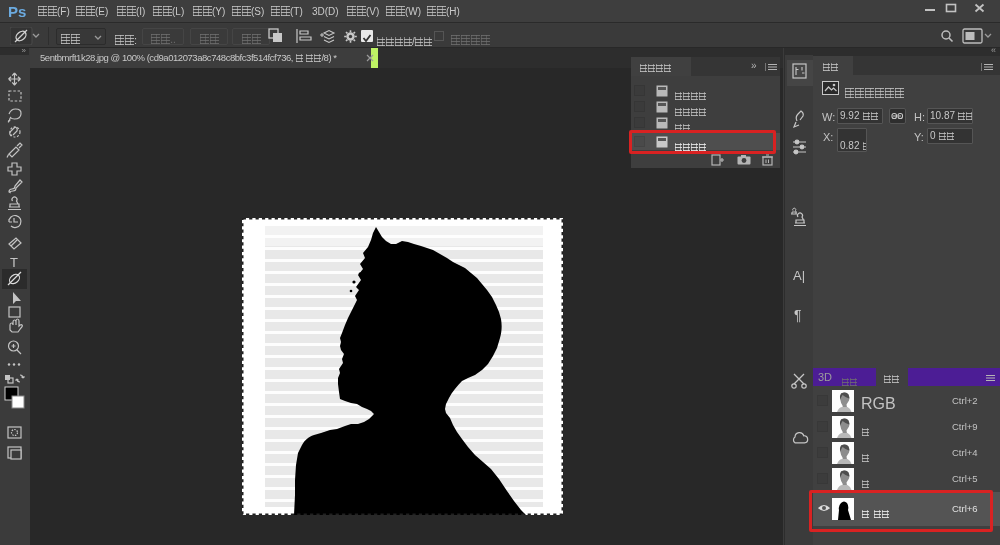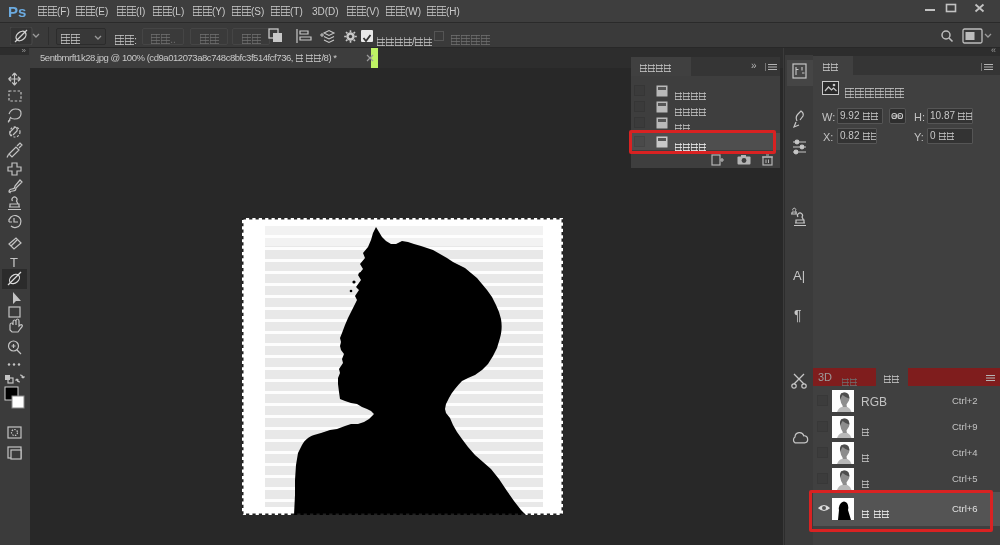--- a/index.html
+++ b/index.html
@@ -312,46 +312,46 @@
     <svg width="15" height="14">
         <path d="M3 7 h3 M8 7 h3" stroke="#c8c8c8" stroke-width="1.1"></path>
         <rect x="2" y="4.5" width="4.5" height="5" rx="2" fill="none" stroke="#c8c8c8" stroke-width="1.1"></rect>
         <rect x="8" y="4.5" width="4.5" height="5" rx="2" fill="none" stroke="#c8c8c8" stroke-width="1.1"></rect>
       </svg>
   </div>
   <span class="abs txt" style="left:101px;top:63px;">H:</span>
   <div class="abs" style="left:114px;top:60px;width:46px;height:16px;background:#333;border:1px solid #555;border-radius:1px;color:#c8c8c8;font-size:10px;padding:1px 2px;white-space:nowrap;overflow:hidden;">10.87 <span class="cj s7"></span><span class="cj s7"></span></div>
 
   <span class="abs txt" style="left:10px;top:83px;">X:</span>
-  <div class="abs" style="left:24px;top:80px;width:40px;height:16px;background:#333;border:1px solid #555;border-radius:1px;color:#c8c8c8;font-size:10px;padding:1px 2px;white-space:nowrap;overflow:hidden;">0.82 <span class="cj s7"></span><span class="cj s7"></span></div>
+  <div class="abs" style="left:24px;top:80px;width:30px;height:16px;background:#333;border:1px solid #555;border-radius:1px;color:#c8c8c8;font-size:10px;padding:11px 2px;white-space:nowrap;overflow:hidden;">0.82 <span class="cj s7"></span><span class="cj s7"></span></div>
   <span class="abs txt" style="left:101px;top:83px;">Y:</span>
   <div class="abs" style="left:114px;top:80px;width:46px;height:16px;background:#333;border:1px solid #555;border-radius:1px;color:#c8c8c8;font-size:10px;padding:1px 2px;white-space:nowrap;overflow:hidden;">0 <span class="cj s7"></span><span class="cj s7"></span></div>
 </div>
 
 <div class="abs" id="channels" style="left:813px;top:368px;width:187px;height:177px;background:#404040;">
-  <div class="abs" style="left:0;top:0;width:187px;height:18px;background:#7f1d1d;">
+  <div class="abs" style="left:0;top:0;width:187px;height:18px;background:#4c1d95;">
     <span class="abs" style="left:5px;top:3px;color:#9d9d9d;font-size:11px">3D</span>
     <span class="abs" style="left:28px;top:3px"><span class="cj s7 dim"></span><span class="cj s7 dim"></span></span>
     <div class="abs" style="left:63px;top:0;width:32px;height:18px;background:#404040;">
       <span style="margin-left:7px"><span class="cj s7" style="margin-top:4px"></span><span class="cj s7"></span></span>
     </div>
     <svg class="abs" style="left:170px;top:6px" width="12" height="8">
         <path d="M3 1.5 h9 M3 4 h9 M3 6.5 h9" stroke="#b5b5b5" stroke-width="1"></path>
       </svg>
   </div>
 
   <div class="abs chrow" style="left:0;top:20px;width:187px;height:26px;">
     <div class="abs" style="left:4px;top:7px;width:11px;height:11px;border:1px solid #383838;background:#3c3c3c"></div>
     <svg class="abs" style="left:19px;top:2px" width="22" height="22">
         <rect width="22" height="22" fill="#fdfdfd"></rect>
         <path d="M9 3.5 q5 -2.5 7.5 1 q1.5 3 0.5 6 l-2.5 4 l0.5 3 l-4 1.5 l-0.5 -3.5 q-3.5 -5 -1.5 -12" fill="#8d8d8d"></path>
         <path d="M9 3.5 q5 -2.5 7.5 1 q1 2 0.6 4 q-4 -1.5 -6.5 -3.5 q-1.5 2 -2.5 5 q-1 -4 0.9 -6.5" fill="#4e4e4e"></path>
         <path d="M5 22 q2 -5 5.5 -5 l5 0 q3 1.5 4 5 z" fill="#b8b8b8"></path>
       </svg>
-    <span class="abs" style="left:48px;top:7px;color:#c3c3c3;font-size:12px">RGB</span>
+    <span class="abs" style="left:48px;top:7px;color:#c3c3c3;font-size:16px">RGB</span>
     <span class="abs" style="left:139px;top:7px;color:#c3c3c3;font-size:9.5px">Ctrl+2</span>
   </div>
   <div class="abs chrow" style="left:0;top:46px;width:187px;height:26px;">
     <div class="abs" style="left:4px;top:7px;width:11px;height:11px;border:1px solid #383838;background:#3c3c3c"></div>
     <svg class="abs" style="left:19px;top:2px" width="22" height="22">
         <rect width="22" height="22" fill="#fdfdfd"></rect>
         <path d="M9 3.5 q5 -2.5 7.5 1 q1.5 3 0.5 6 l-2.5 4 l0.5 3 l-4 1.5 l-0.5 -3.5 q-3.5 -5 -1.5 -12" fill="#8d8d8d"></path>
         <path d="M9 3.5 q5 -2.5 7.5 1 q1 2 0.6 4 q-4 -1.5 -6.5 -3.5 q-1.5 2 -2.5 5 q-1 -4 0.9 -6.5" fill="#4e4e4e"></path>
         <path d="M5 22 q2 -5 5.5 -5 l5 0 q3 1.5 4 5 z" fill="#b8b8b8"></path>
       </svg>

